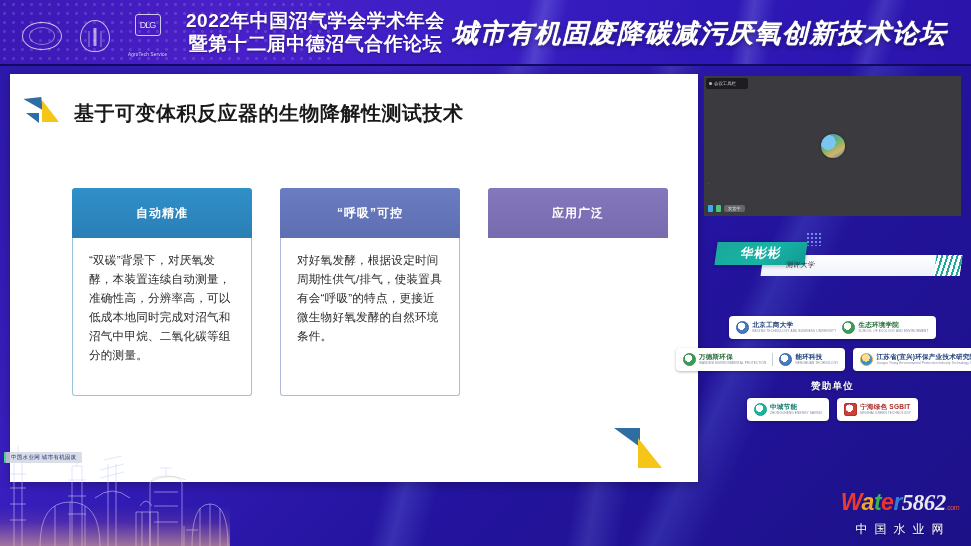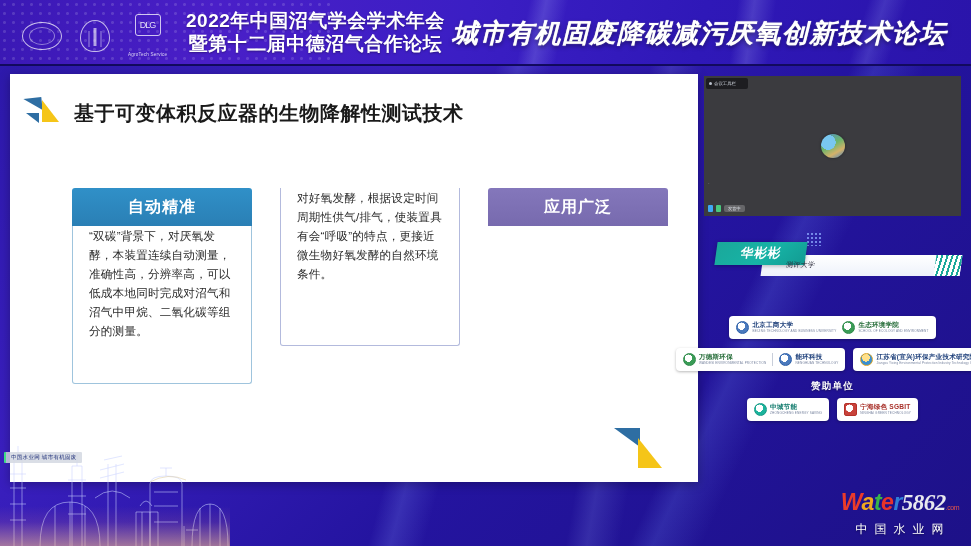--- a/index.html
+++ b/index.html
@@ -119,28 +119,28 @@
     white-space: nowrap;
   }
 
   
   .cards {
     position: absolute; left: 62px; top: 114px;
     display: flex; gap: 28px;
   }
   .card { width: 180px; }
   .card-head {
-    height: 38px; display: flex; align-items: center; justify-content: center;
-    color: #fff; font-size: 16px; font-weight: bold; letter-spacing: 1px;
+    height: 50px; display: flex; align-items: center; justify-content: center;
+    color: #fff; font-size: 12px; font-weight: bold; letter-spacing: 1px;
     border-radius: 3px 3px 0 0;
   }
   .card-body {
     height: 158px; background: #fff; border: 1px solid #b9c4da;
     border-top: none; border-radius: 0 0 3px 3px;
-    padding: 0 14px 10px 16px;
+    padding: 12px 14px 10px 16px;
     font-size: 11.6px; line-height: 19px; color: #2b2b2b;
     letter-spacing: .2px;
   }
   .card.c1 .card-head { background: linear-gradient(180deg,#3090c8,#2a7fb5); }
   .card.c1 .card-body { border-color: #9fc4dd; }
   .card.c2 .card-head { background: linear-gradient(180deg,#6b7cc0,#5d6eb2); }
   .card.c2 .card-body { border-color: #b3badd; }
   .card.c3 .card-head { background: linear-gradient(180deg,#8477bb,#776aae); }
   .card.c3 .card-body { border-color: #c0b8dd; }
 
@@ -326,20 +326,21 @@
     </div>
     <div class="slide-title">基于可变体积反应器的生物降解性测试技术</div>
   </div>
 
   <div class="cards">
     <div class="card c1">
       <div class="card-head">自动精准</div>
       <div class="card-body">“双碳”背景下，对厌氧发酵，本装置连续自动测量，准确性高，分辨率高，可以低成本地同时完成对沼气和沼气中甲烷、二氧化碳等组分的测量。</div>
     </div>
     <div class="card c2">
+      <div class="card-head">“呼吸”可控</div>
       <div class="card-body">对好氧发酵，根据设定时间周期性供气/排气，使装置具有会“呼吸”的特点，更接近微生物好氧发酵的自然环境条件。</div>
     </div>
     <div class="card c3">
       <div class="card-head">应用广泛</div>
     </div>
   </div>
 
   <div class="slide-tri-wrap">
     <span class="slide-tri-blue"></span>
     <span class="slide-tri-yellow"></span>

